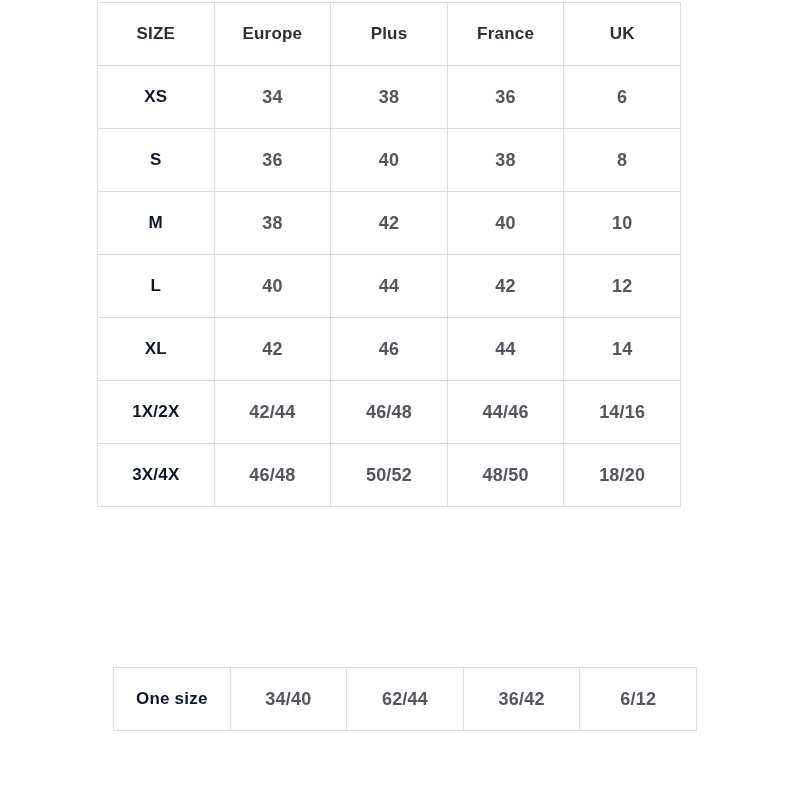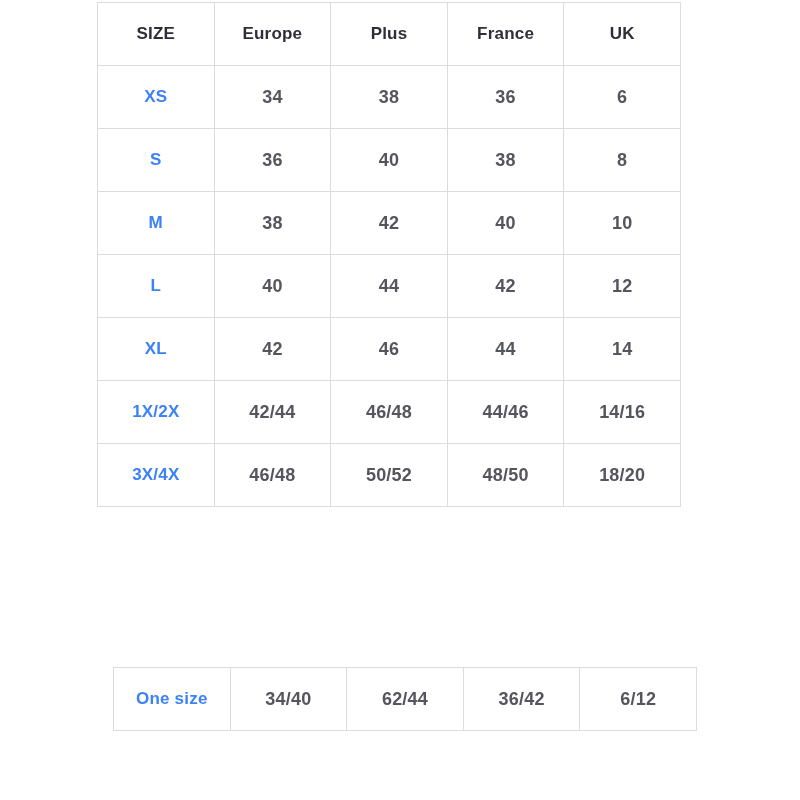--- a/index.html
+++ b/index.html
@@ -39,21 +39,21 @@
     font-weight: 700;
     letter-spacing: 0.2px;
   }
   table.size-table th {
     font-weight: 700;
     color: #2e2e38;
     font-size: 17px;
   }
   table.size-table td.row-label {
     font-weight: 700;
-    color: #3b82f6;
+    color: #0f172a;
     font-size: 17px;
   }
 </style>
 </head>
 <body>
 
 <div class="page">
 
   <div class="table-wrap wrap-main">
     <table class="size-table">

